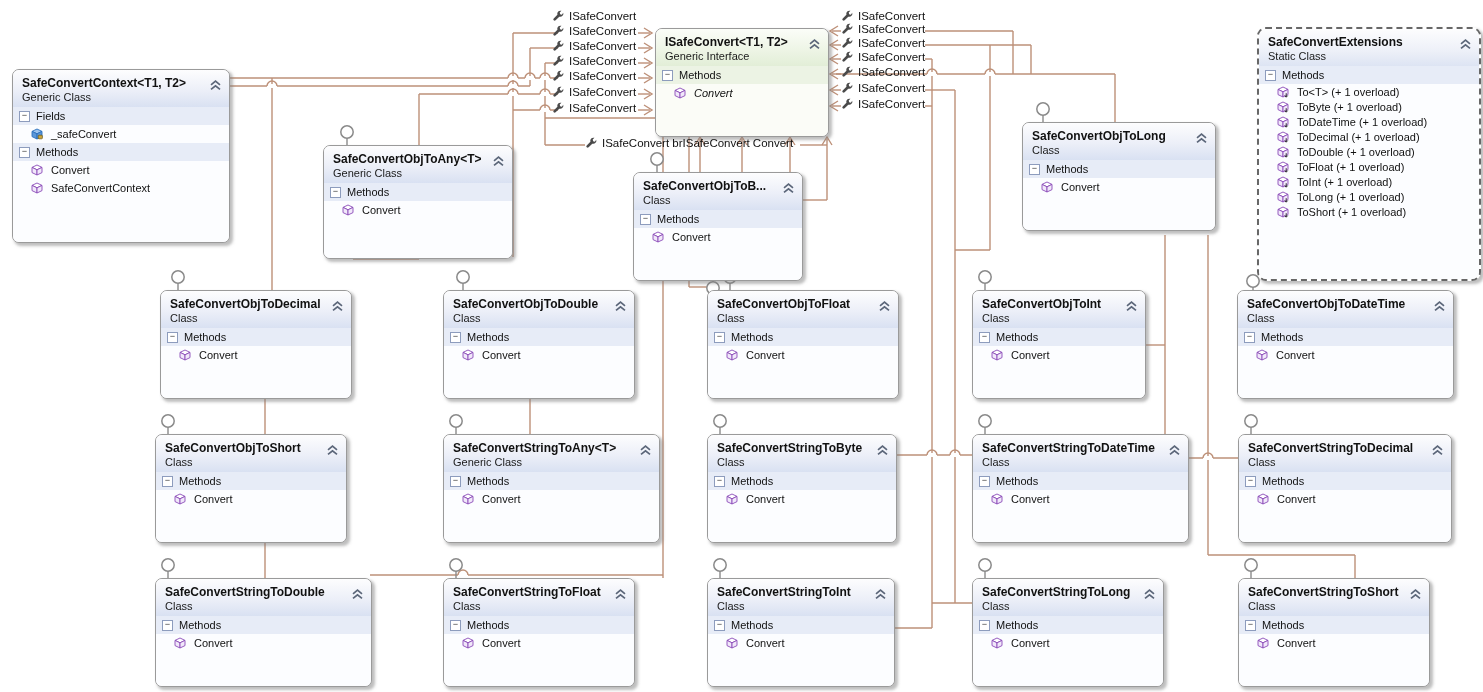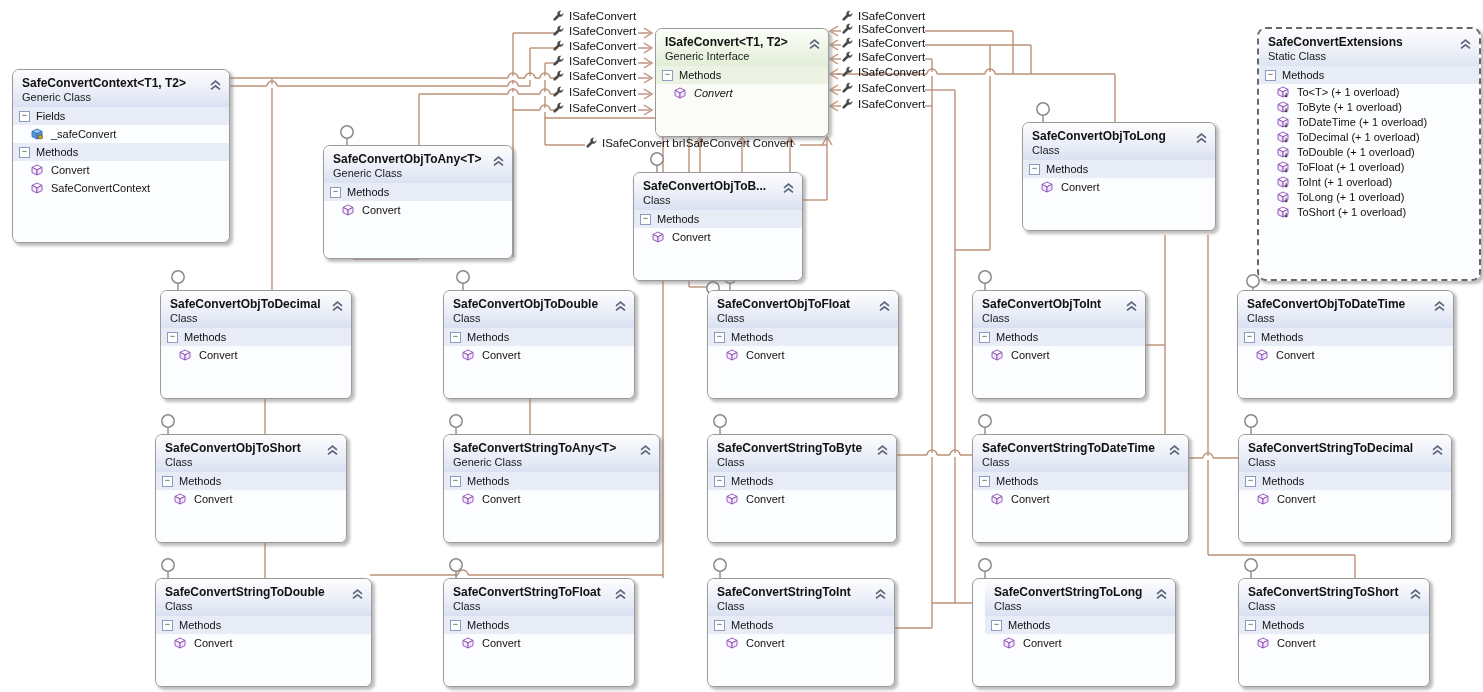--- a/index.html
+++ b/index.html
@@ -763,21 +763,21 @@
               <svg width="12" height="12" viewBox="0 0 12 12">
    <path d="M6 1 L11 3.4 L6 5.8 L1 3.4 Z" fill="#ffffff" stroke="#8a4bb8" stroke-width="0.9"></path>
    <path d="M1 3.4 L1 8.6 L6 11 L6 5.8 Z" fill="#f1e8fa" stroke="#8a4bb8" stroke-width="0.9"></path>
    <path d="M11 3.4 L11 8.6 L6 11 L6 5.8 Z" fill="#f1e8fa" stroke="#8a4bb8" stroke-width="0.9"></path>
    </svg>
             </span>
             <span class="member-label">Convert</span>
           </div>
         </div>
       </div>
-      <div class="uml-box class" style="left: 972px; top: 578px; width: 190px; height: 107px; padding-left: 12px;">
+      <div class="uml-box class" style="left: 972px; top: 578px; width: 190px; height: 107px;">
         <div class="box-header">
           <div class="box-title">SafeConvertStringToLong</div>
           <div class="box-subtitle">Class</div>
           <span class="collapse-chevron"><svg width="13" height="11" viewBox="0 0 13 11">
     <path d="M2 4.8 L6.5 1.2 L11 4.8 M2 9.4 L6.5 5.8 L11 9.4" stroke="#5b6679" stroke-width="1.7" fill="none"></path>
             </svg></span>
         </div>
         <div class="box-body">
           <div class="section-header">
             <span class="expander">−</span>

